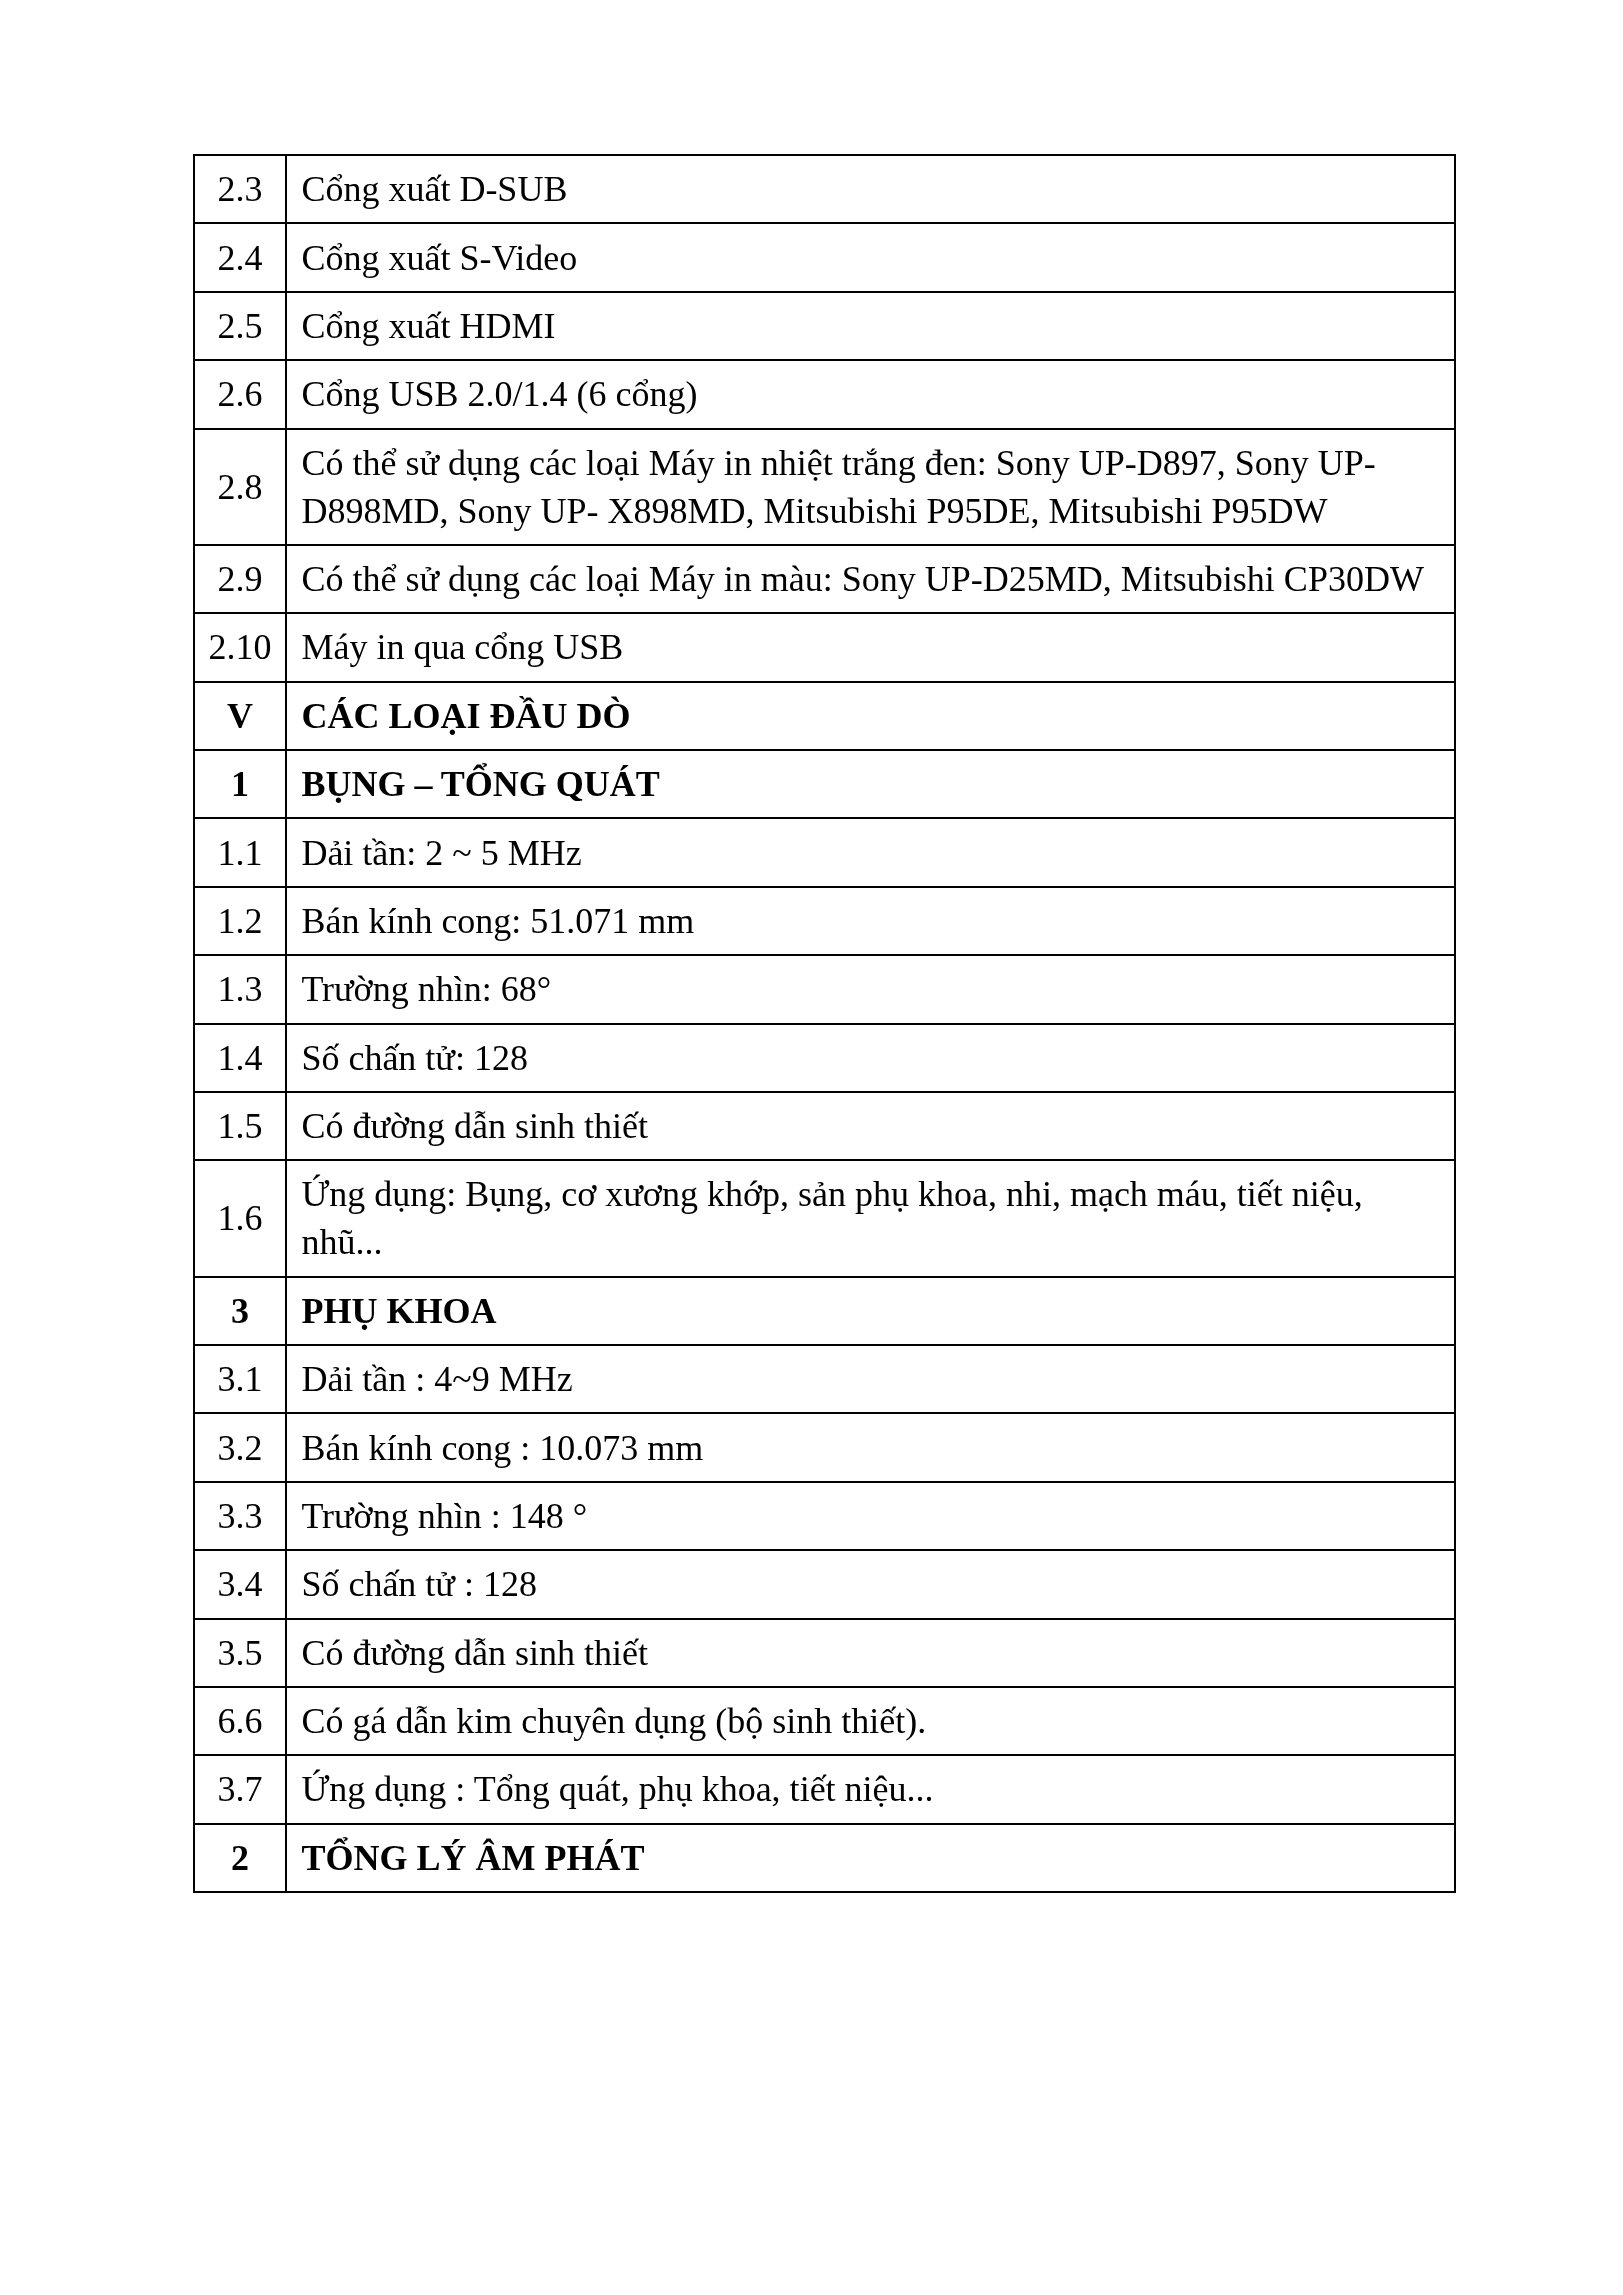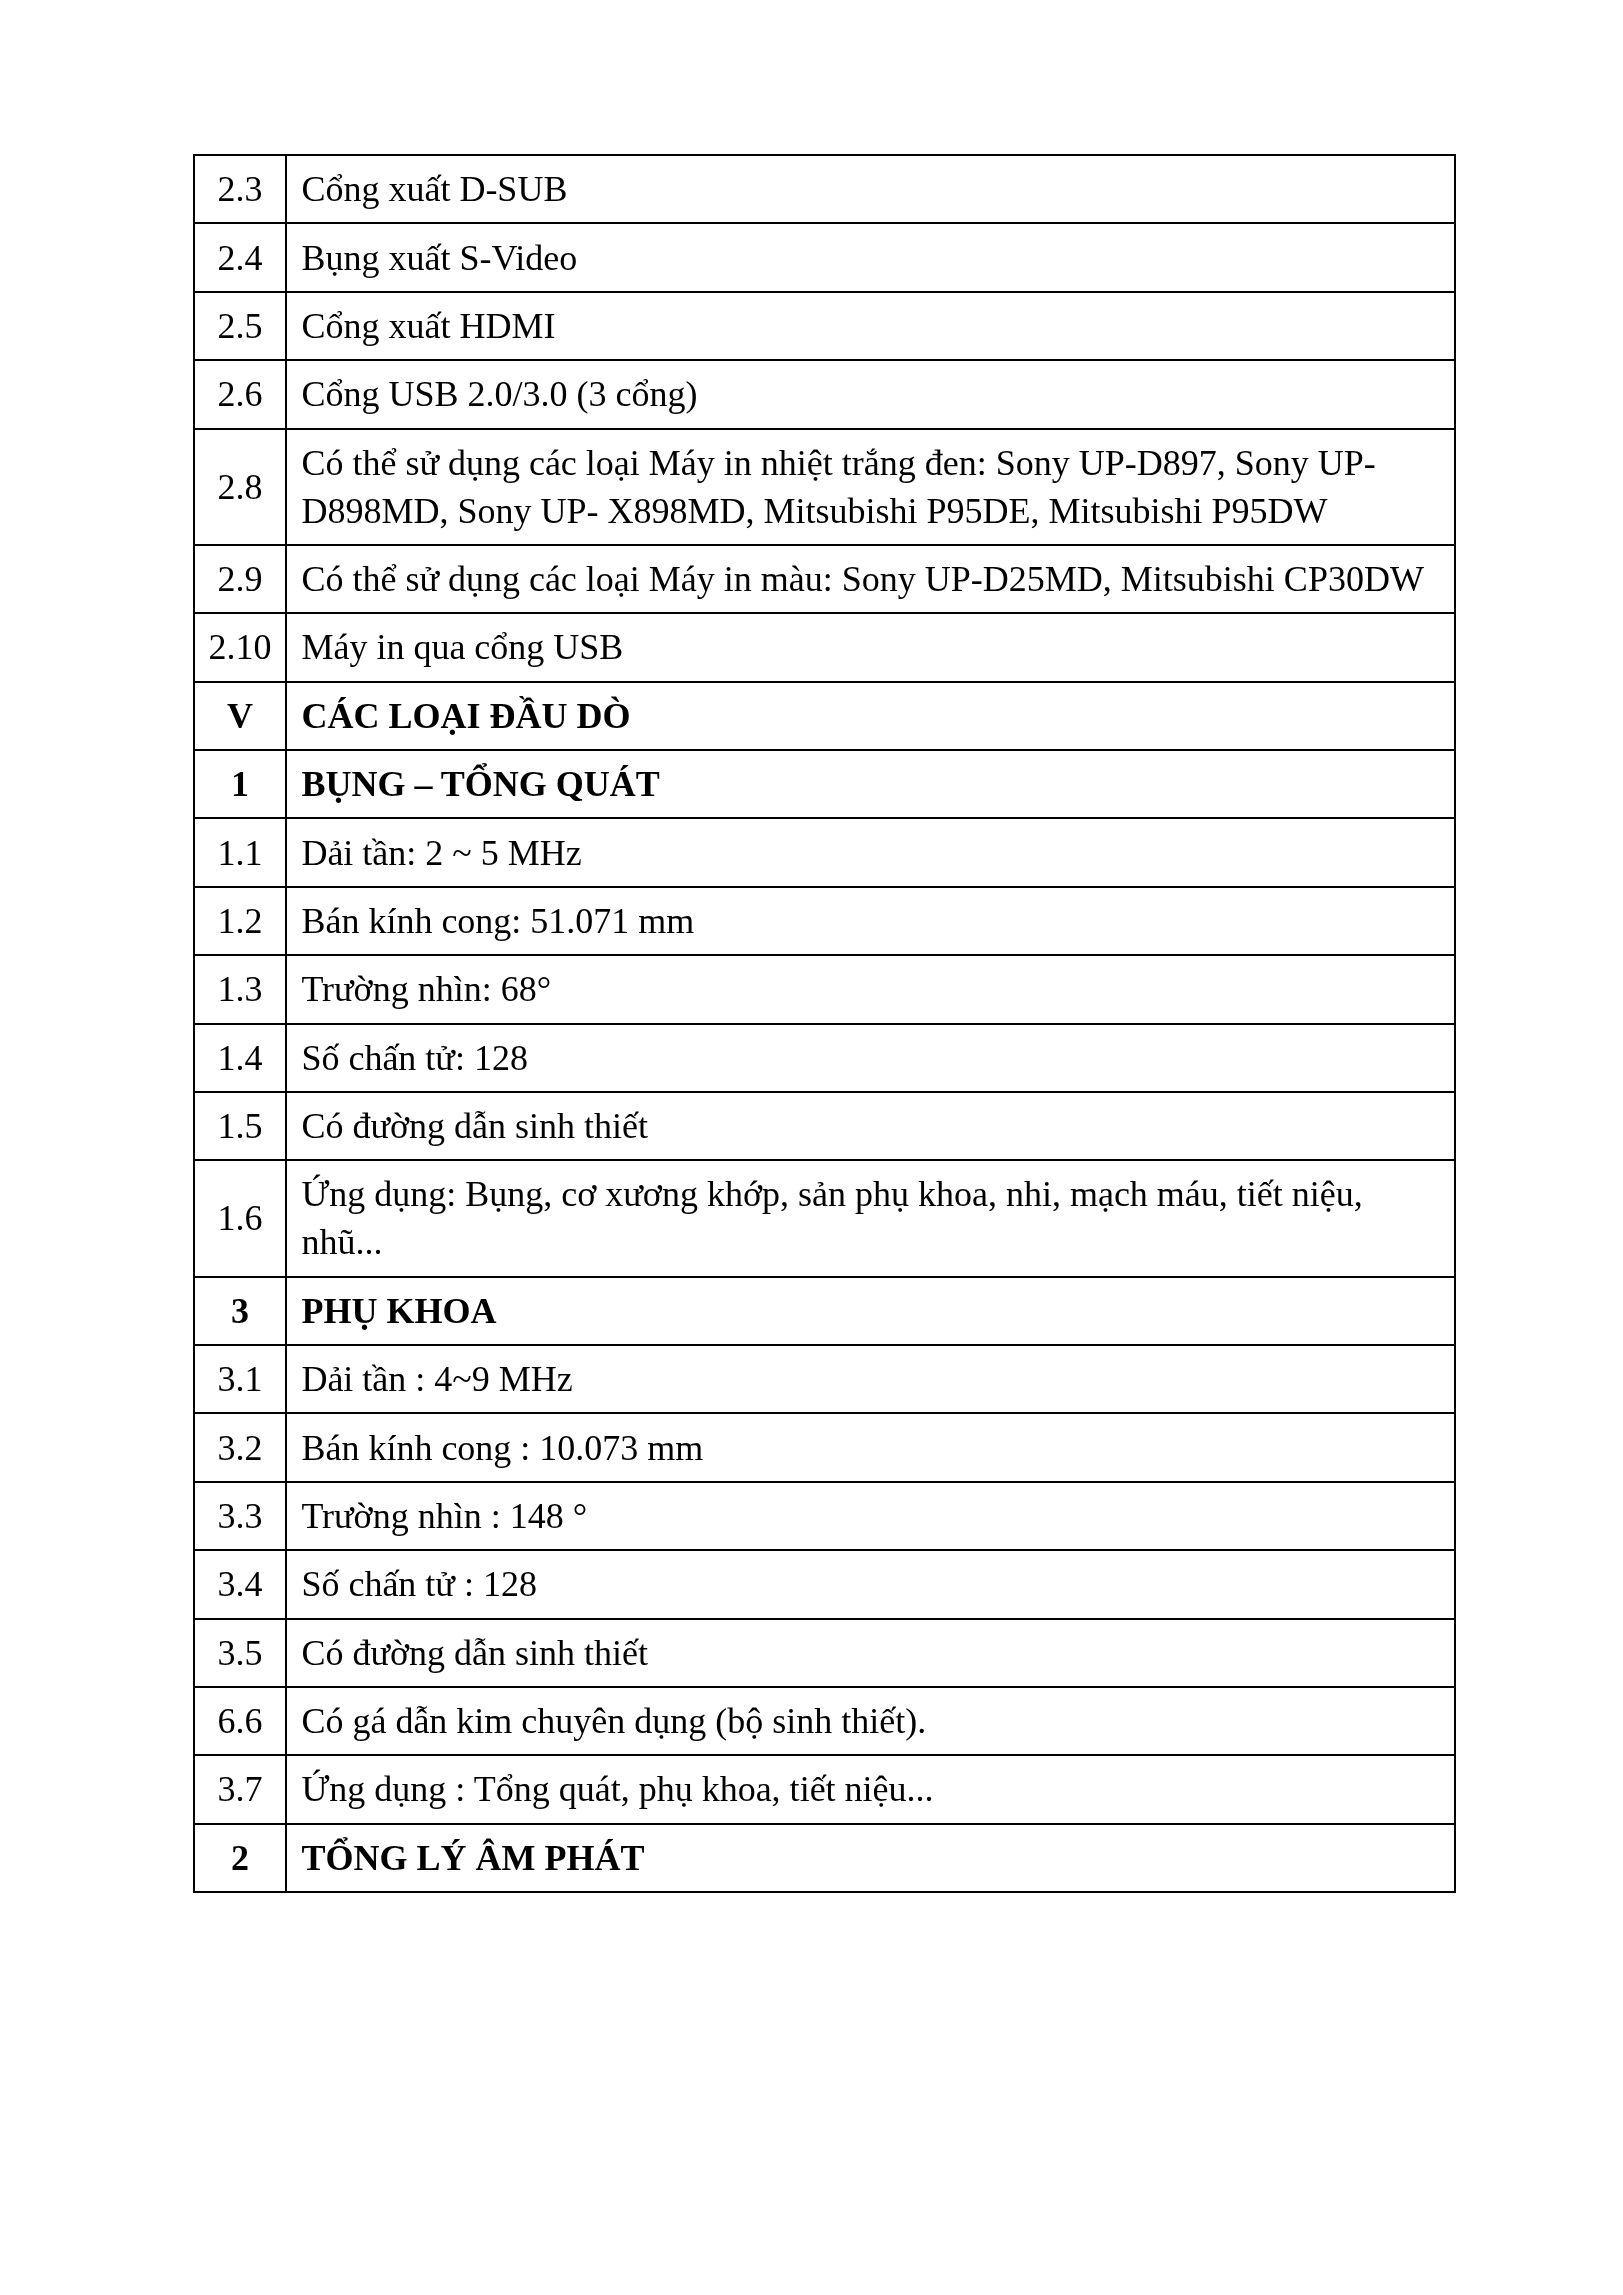--- a/index.html
+++ b/index.html
@@ -60,31 +60,31 @@
     <col class="c-desc">
   </colgroup>
   <tbody>
   <tr>
     <td class="num-cell">2.3</td>
     <td class="desc-cell">Cổng xuất D-SUB</td>
   </tr>
 
   <tr>
     <td class="num-cell">2.4</td>
-    <td class="desc-cell">Bụng xuất S-Video</td>
+    <td class="desc-cell">Cổng xuất S-Video</td>
   </tr>
 
   <tr>
     <td class="num-cell">2.5</td>
     <td class="desc-cell">Cổng xuất HDMI</td>
   </tr>
 
   <tr>
     <td class="num-cell">2.6</td>
-    <td class="desc-cell">Cổng USB 2.0/3.0 (3 cổng)</td>
+    <td class="desc-cell">Cổng USB 2.0/1.4 (6 cổng)</td>
   </tr>
 
 
   <tr>
     <td class="num-cell">2.8</td>
     <td class="desc-cell">Có thể sử dụng các loại Máy in nhiệt trắng đen: Sony UP-D897, Sony UP-D898MD, Sony UP- X898MD, Mitsubishi P95DE, Mitsubishi P95DW</td>
   </tr>
 
   <tr>
     <td class="num-cell">2.9</td>

